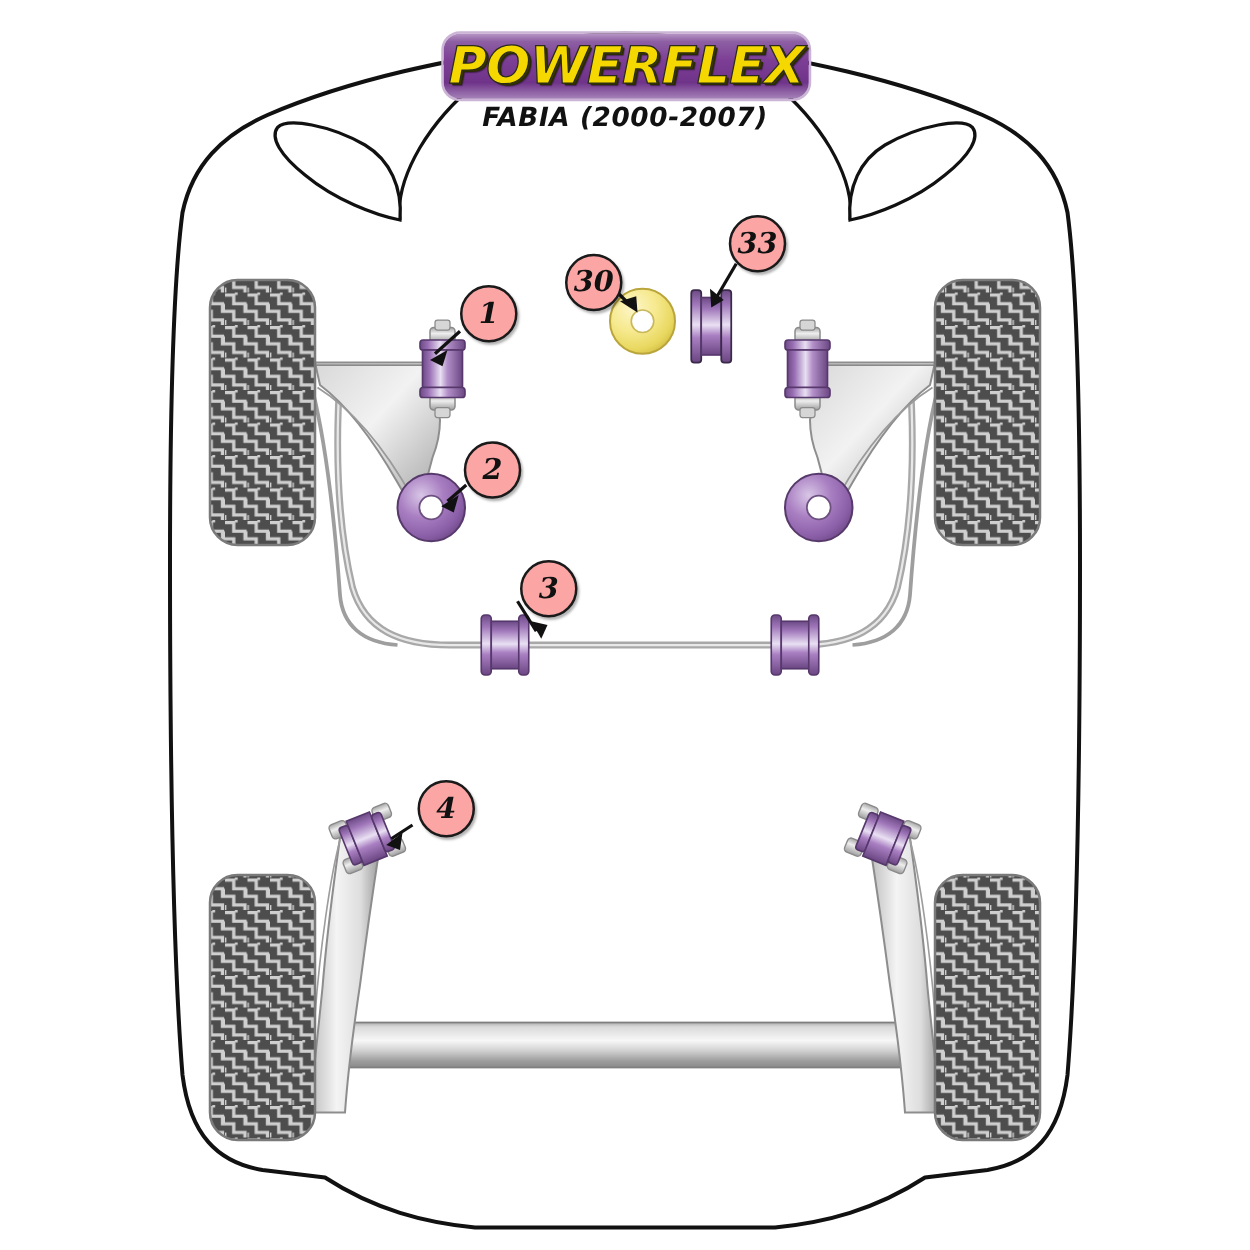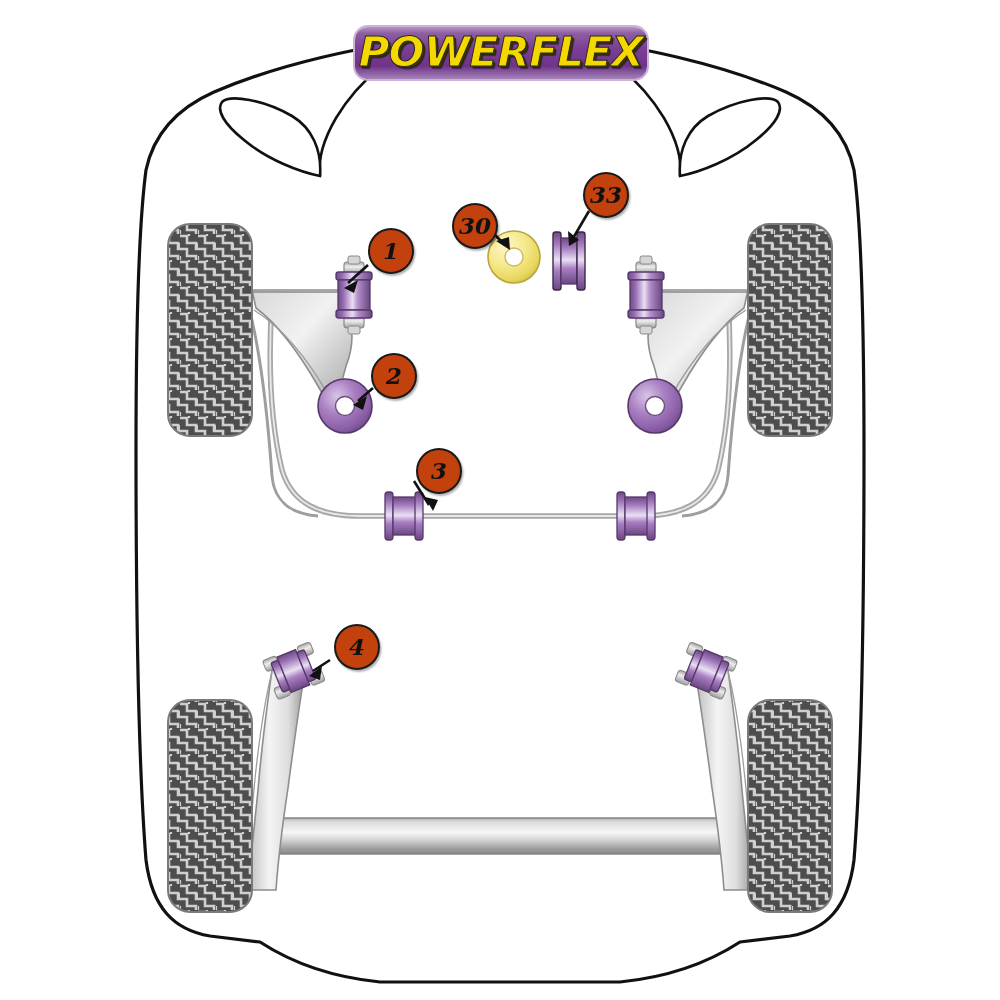--- a/index.html
+++ b/index.html
@@ -75,21 +75,21 @@
     font-style: italic;
     font-size: 21px;
     letter-spacing: 0.5px;
     color: #111111;
   }
   .callout {
     position: absolute;
     width: 46px;
     height: 46px;
     border-radius: 50%;
-    background: #c2410c;
+    background: #fca5a5;
     border: 2.5px solid #1a1a1a;
     box-sizing: border-box;
     text-align: center;
     line-height: 41px;
     font-family: "DejaVu Serif", serif;
     font-weight: bold;
     font-style: italic;
     font-size: 23px;
     color: #111111;
     box-shadow: 1.5px 2px 2px rgba(0,0,0,0.30);
@@ -414,20 +414,21 @@
       <path d="M 510 250 L 496 241 L 509 237 Z"></path>
       <path d="M 569 246 L 568 231 L 579 240 Z"></path>
     </g>
   </svg>
 
   <div class="logo-wrap">
     <div class="logo-plate"></div>
     <div class="logo-text">POWERFLEX</div>
   </div>
 
+  <div class="model-text">FABIA (2000-2007)</div>
 
   <div class="callout" style="left:368px; top:228px;"><span>1</span></div>
   <div class="callout" style="left:371px; top:353px;"><span>2</span></div>
   <div class="callout" style="left:416px; top:448px;"><span>3</span></div>
   <div class="callout" style="left:334px; top:624px;"><span>4</span></div>
   <div class="callout" style="left:452px; top:203px;"><span>30</span></div>
   <div class="callout" style="left:583px; top:172px;"><span>33</span></div>
 
 </div>
 

